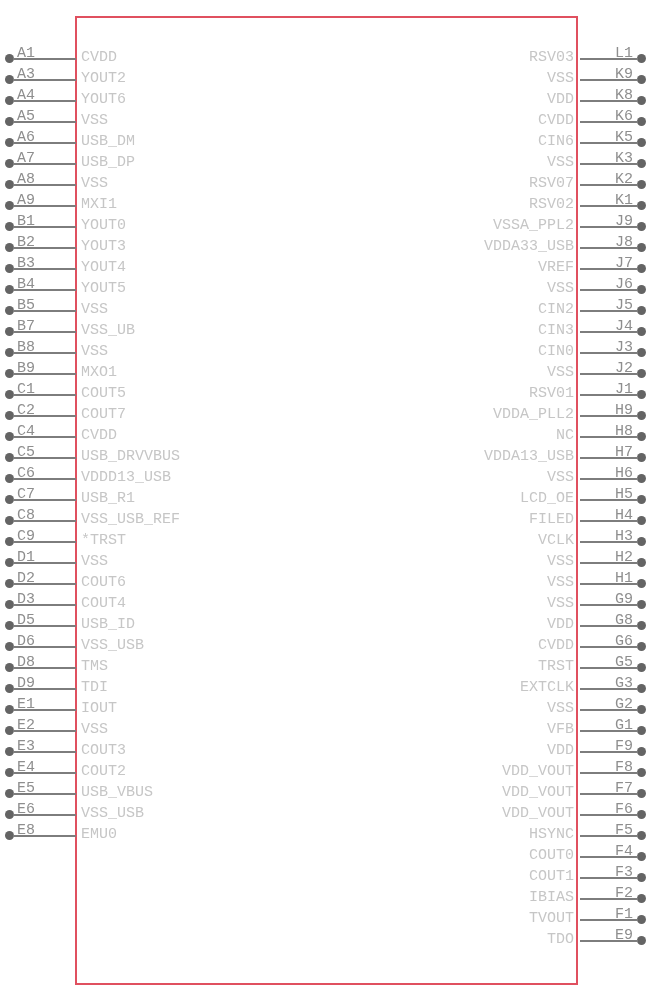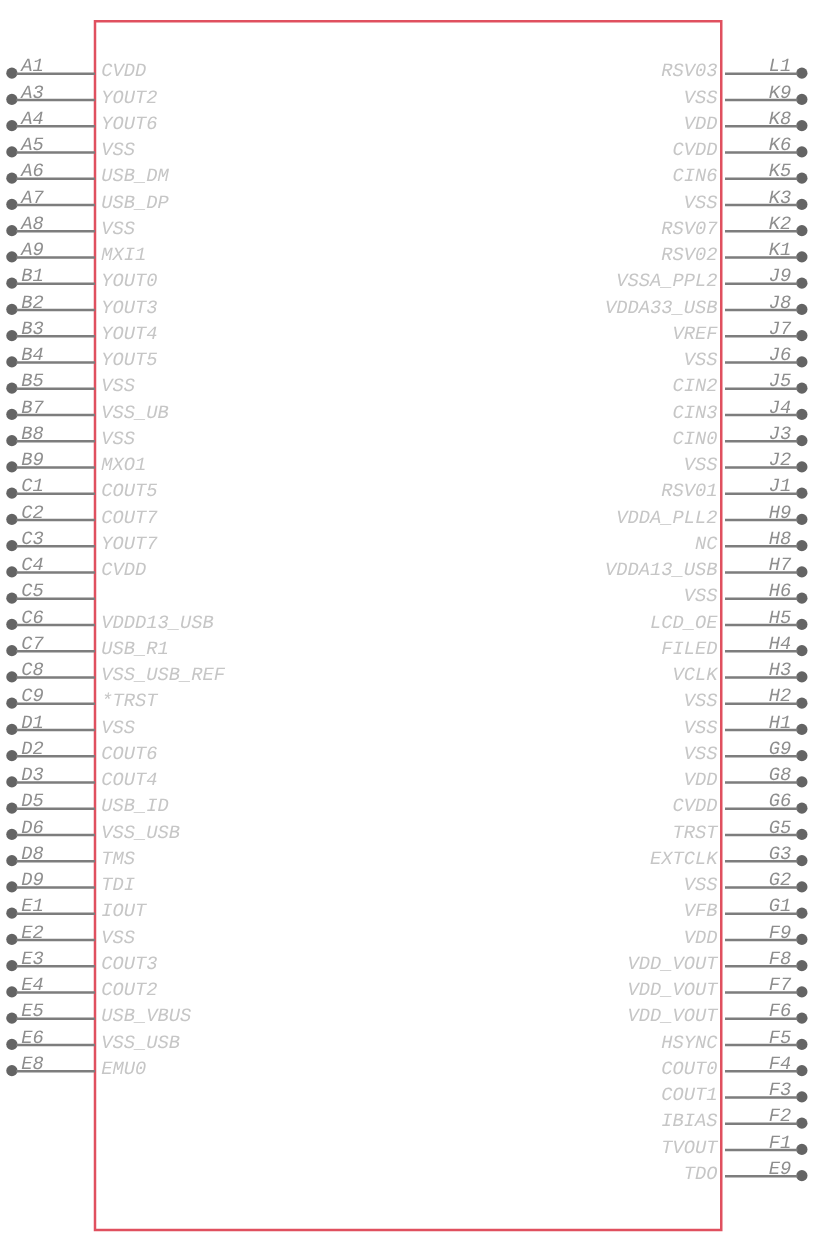--- a/index.html
+++ b/index.html
@@ -1,19 +1,18 @@
 <!DOCTYPE html>
 <html><head>
 <meta charset="utf-8">
 <style>
   html,body{margin:0;padding:0;background:#ffffff;}
   .canvas{
     position:relative;width:655px;height:1000px;background:#ffffff;overflow:hidden;
     font-family:"Liberation Mono","DejaVu Sans Mono",monospace;
-    font-style:italic;
   }
   .body-rect{
     position:absolute;left:75px;top:16px;width:503px;height:969px;
     border:2px solid #e0505f;box-sizing:border-box;background:transparent;
   }
   .pin-col{position:absolute;left:0;top:44px;width:655px;}
   .pin-row{position:relative;height:21px;width:100%;}
   .dot{position:absolute;width:9px;height:9px;border-radius:50%;background:#646464;top:10px;}
   .pin-row.left  .dot{left:5px;}
   .pin-row.right .dot{right:9px;}
@@ -163,38 +162,33 @@
         <span class="name">COUT5</span>
       </div>
 
       <div class="pin-row left">
         <span class="dot"></span>
         <span class="wire"></span>
         <span class="num">C2</span>
         <span class="name">COUT7</span>
       </div>
 
-      <div class="pin-row left">
-        <span class="dot"></span>
-        <span class="wire"></span>
-        <span class="num">C3</span>
-        <span class="name">YOUT7</span>
-      </div>
 
       <div class="pin-row left">
         <span class="dot"></span>
         <span class="wire"></span>
         <span class="num">C4</span>
         <span class="name">CVDD</span>
       </div>
 
       <div class="pin-row left">
         <span class="dot"></span>
         <span class="wire"></span>
         <span class="num">C5</span>
+        <span class="name">USB_DRVVBUS</span>
       </div>
 
       <div class="pin-row left">
         <span class="dot"></span>
         <span class="wire"></span>
         <span class="num">C6</span>
         <span class="name">VDDD13_USB</span>
       </div>
 
       <div class="pin-row left">

